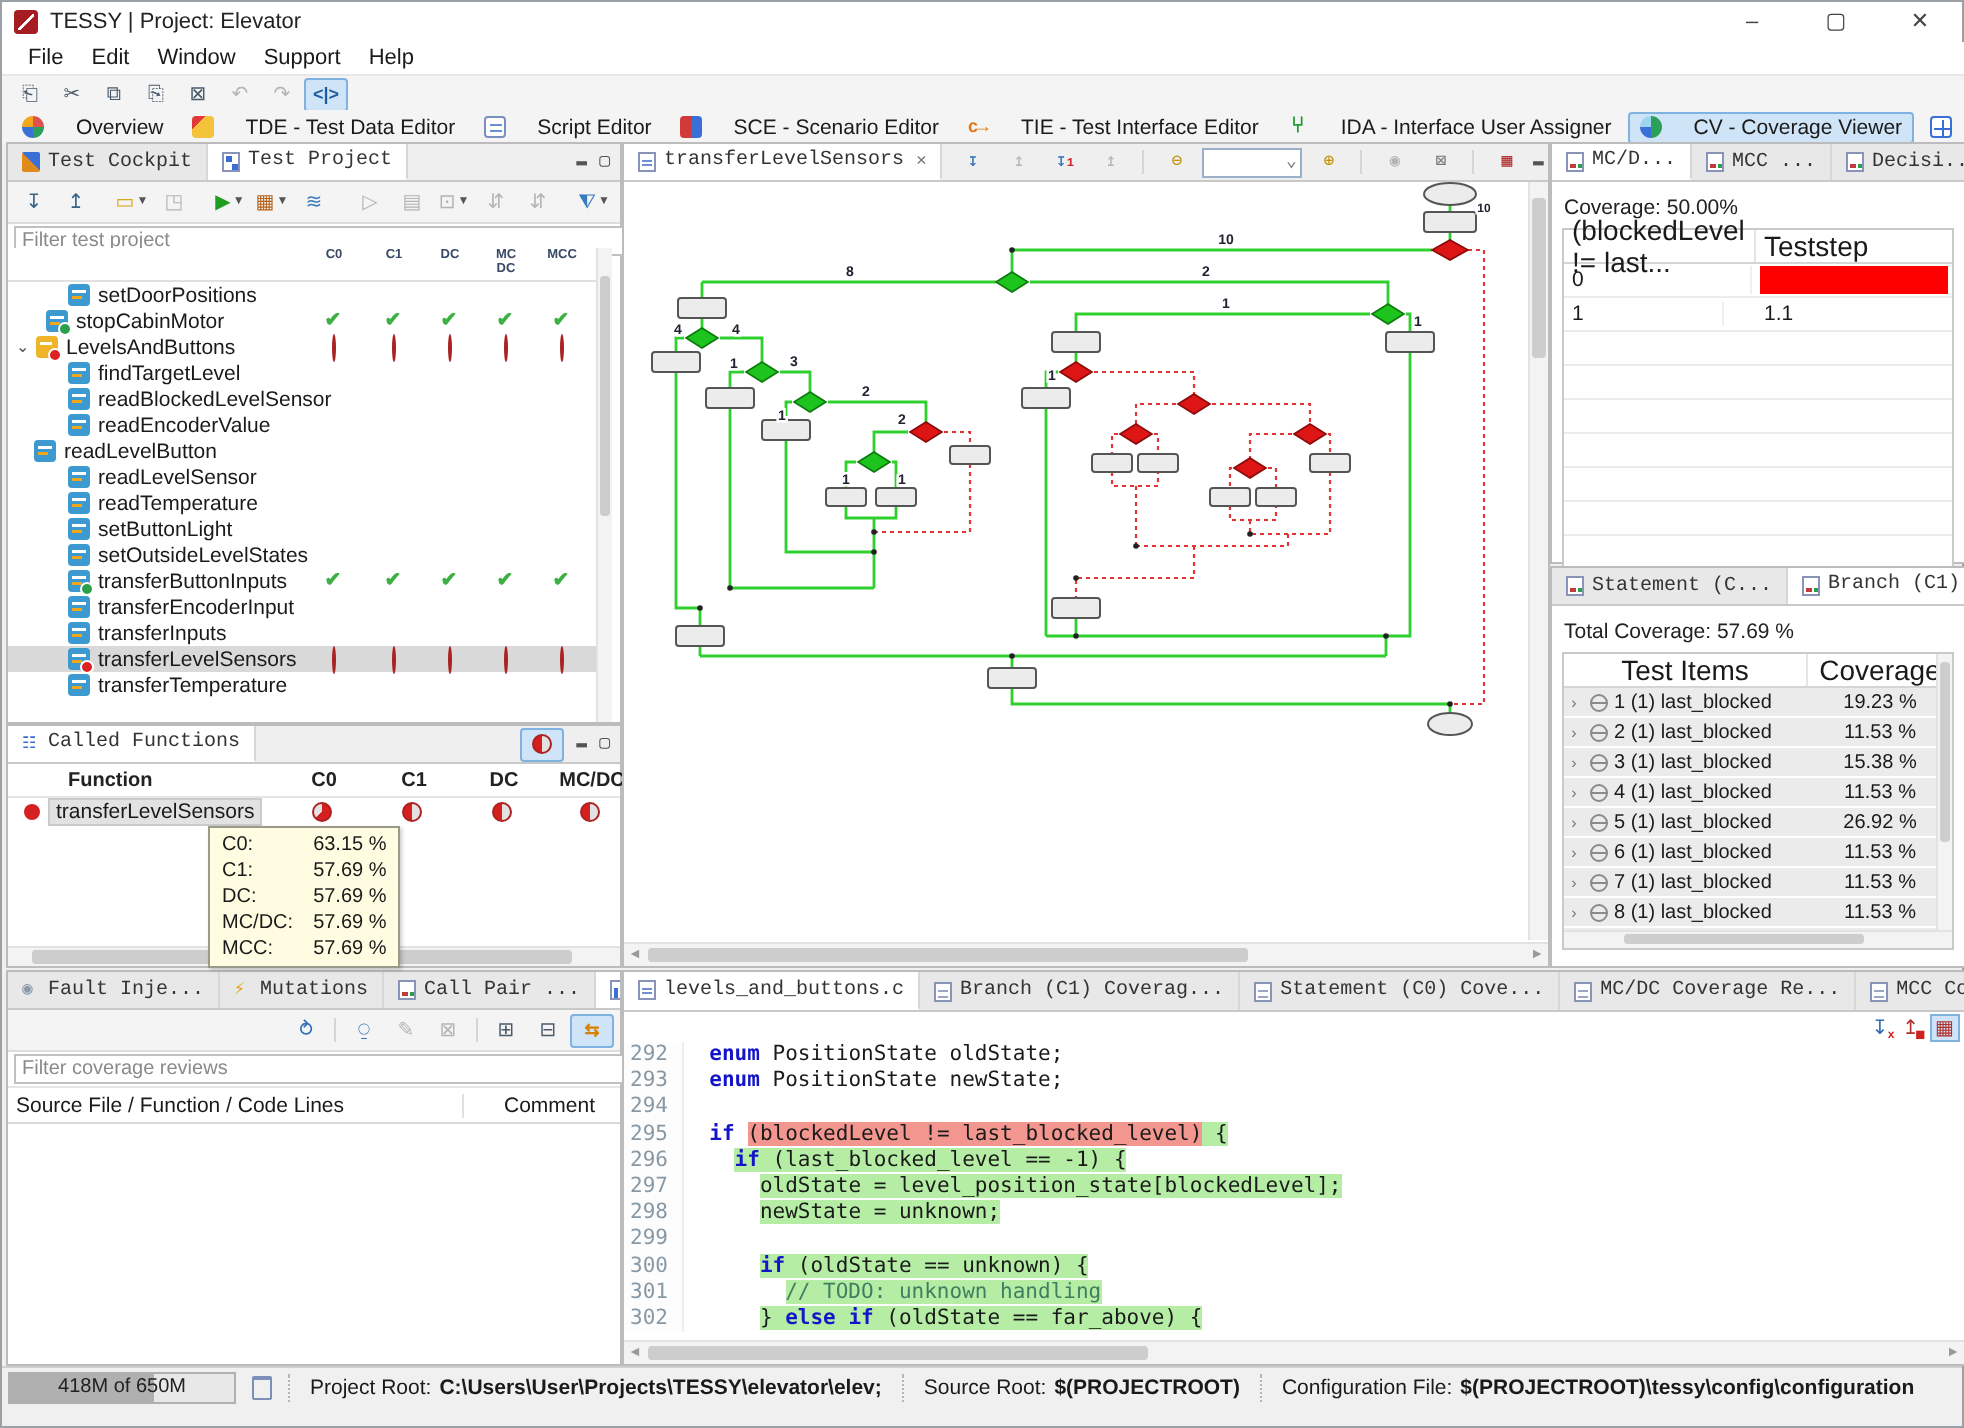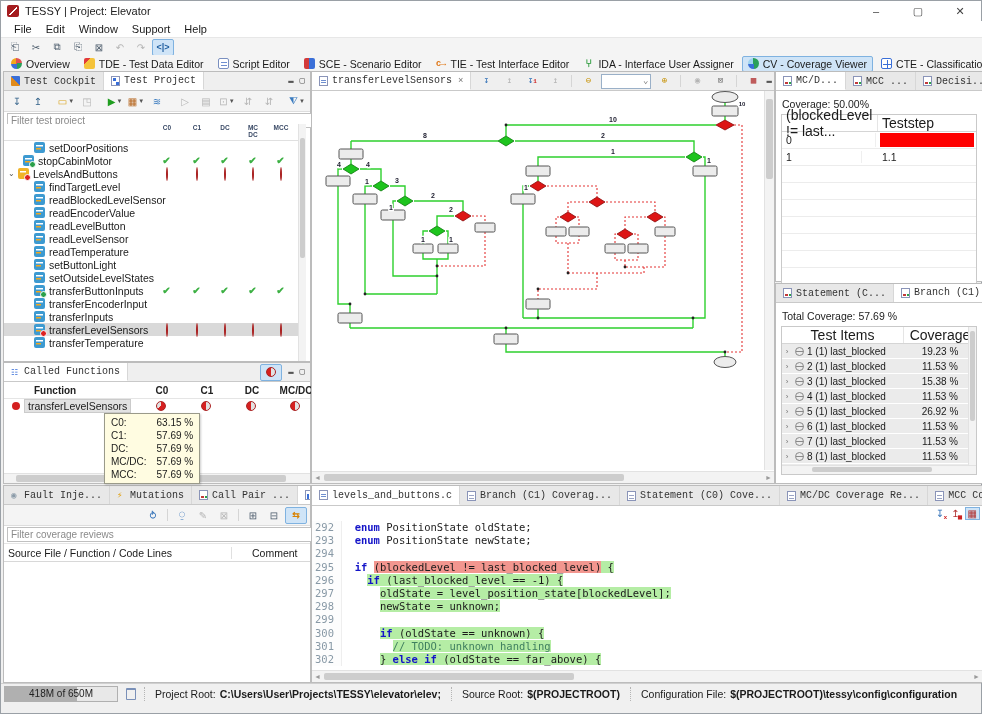--- a/index.html
+++ b/index.html
@@ -13,21 +13,21 @@
   .wctl{margin-left:auto;display:flex;height:100%;}
   .wctl span{width:42px;text-align:center;line-height:20px;font-size:11px;color:#444;}
   .menubar{position:absolute;left:0;top:20px;width:100%;height:16px;background:#fff;display:flex;align-items:center;padding-left:6px;}
   .menubar .mi{padding:0 7px;font-size:11px;}
   .tbar1{position:absolute;left:0;top:36px;width:100%;height:18px;background:#f4f4f4;border-top:1px solid #e7e7e7;display:flex;align-items:center;padding-left:4px;gap:1px;}
   .tbtn{min-width:16px;height:15px;display:flex;align-items:center;justify-content:center;font-size:10px;color:#4a5a6a;border-radius:2px;padding:0 2px;}
   .tbtn.dis{color:#b5b5b5;}
   .tbtn.on{background:#cfe4f7;border:1px solid #7fb2e0;color:#1d5c9e;font-weight:bold;font-size:9px;}
   .tsep{width:1px;height:12px;background:#d5d5d5;margin:0 3px;}
   .tbar2{position:absolute;left:0;top:54px;width:100%;height:17px;background:#f4f4f4;display:flex;align-items:center;padding-left:4px;gap:2px;overflow:hidden;}
-  .ebtn{display:flex;align-items:center;gap:4px;padding:1px 5px;border-radius:2px;white-space:nowrap;font-size:10.5px;border:1px solid transparent;text-align:center;}
+  .ebtn{display:flex;align-items:center;gap:16px;padding:1px 5px;border-radius:2px;white-space:nowrap;font-size:10.5px;border:1px solid transparent;text-align:center;}
   .ebtn.on{background:#cfe4f7;border-color:#7fb2e0;}
   .eico{width:11px;height:11px;border-radius:2px;flex:0 0 auto;}
   .eico.i-overview{border-radius:50%;background:conic-gradient(#e05252 0 25%,#2aa05a 0 50%,#3a6fd8 0 75%,#f2a71b 0);}
   .eico.i-tde{background:linear-gradient(135deg,#e23a3a 0 30%,#f5c33a 30%);}
   .eico.i-script{background:#fff;border:1px solid #7a8fc0;box-sizing:border-box;background-image:linear-gradient(#6f8fd0 0 0),linear-gradient(#6f8fd0 0 0);background-size:6px 1px,6px 1px;background-position:2px 3px,2px 6px;background-repeat:no-repeat;}
   .eico.i-sce{background:linear-gradient(90deg,#d23a3a 0 50%,#3a6fd8 50%);}
   .eico.i-tie{background:transparent;color:#e07818;font-weight:bold;font-size:9px;line-height:11px;text-align:center;}
   .eico.i-tie::after{content:"c\2192";letter-spacing:-2px;}
   .eico.i-ida{background:transparent;color:#2a9a3a;font-weight:bold;font-size:11px;line-height:11px;text-align:center;}
   .eico.i-ida::after{content:"\2442";}
@@ -276,21 +276,21 @@
             <span style="white-space: nowrap;">findTargetLevel</span>
           </div>
           <div class="trow" style="padding-left: 30px;">
             <span class="tico"></span>
             <span style="white-space: nowrap;">readBlockedLevelSensor</span>
           </div>
           <div class="trow" style="padding-left: 30px;">
             <span class="tico"></span>
             <span style="white-space: nowrap;">readEncoderValue</span>
           </div>
-          <div class="trow" style="padding-left: 30px;">
+          <div class="trow" style="padding-left: 13px;">
             <span class="tico"></span>
             <span style="white-space: nowrap;">readLevelButton</span>
           </div>
           <div class="trow" style="padding-left: 30px;">
             <span class="tico"></span>
             <span style="white-space: nowrap;">readLevelSensor</span>
           </div>
           <div class="trow" style="padding-left: 30px;">
             <span class="tico"></span>
             <span style="white-space: nowrap;">readTemperature</span>

